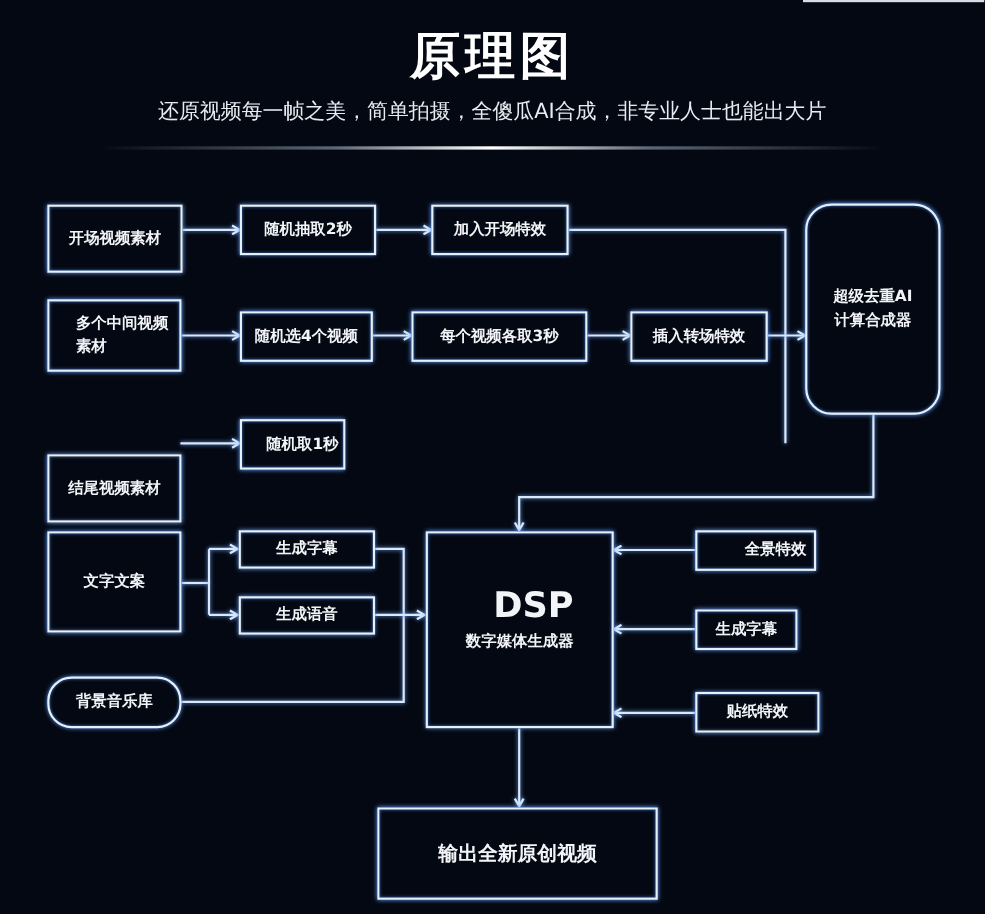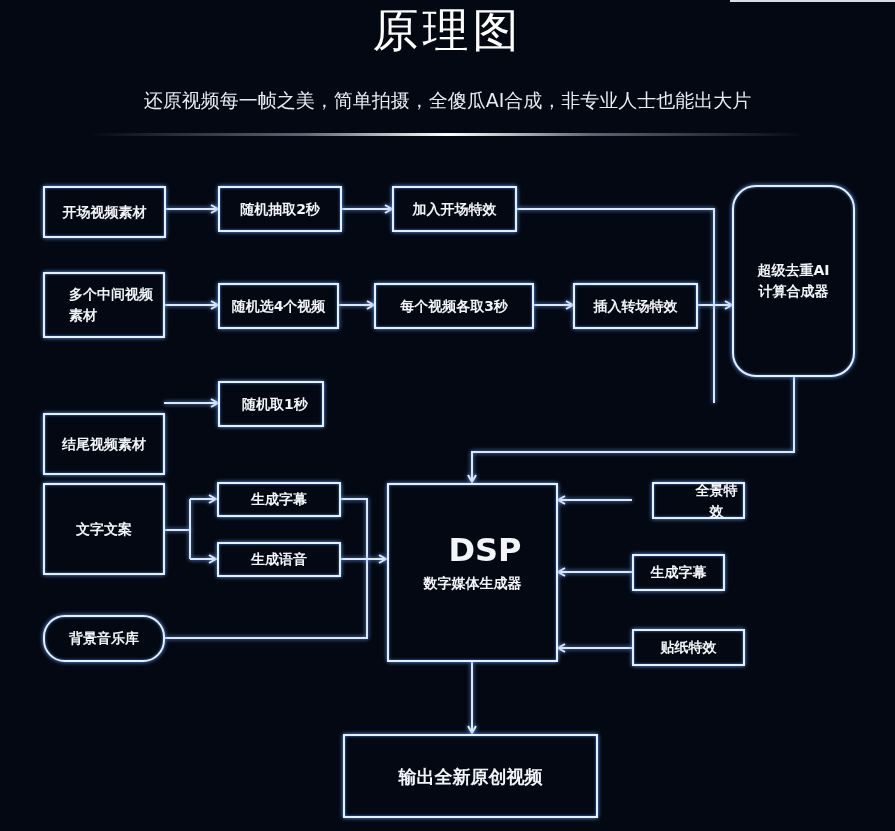--- a/index.html
+++ b/index.html
@@ -1,19 +1,19 @@
 <!DOCTYPE html>
 <html><head>
 <meta charset="utf-8">
 <style>
   html, body { margin:0; padding:0; }
   body { width:895px; height:831px; background:#040812; position:relative; overflow:hidden;
          font-family:"DejaVu Sans", "Liberation Sans", sans-serif; color:#fff; }
   .topbar { position:absolute; left:730px; top:0; width:165px; height:2px; background:#d8dde4; }
-  .title { position:absolute; left:0; width:895px; top:0; text-align:center; font-size:46px; font-weight:normal; letter-spacing:4px; color:#fff; }
+  .title { position:absolute; left:0; width:895px; top:20px; text-align:center; font-size:46px; font-weight:bold; letter-spacing:4px; color:#fff; }
   .subtitle { position:absolute; left:0; width:895px; top:88px; text-align:center; font-size:19px; color:#e8ecf2; }
   .divider { position:absolute; left:90px; top:133px; width:715px; height:3px;
              background:linear-gradient(90deg, rgba(255,255,255,0) 0%, rgba(180,195,215,0.5) 30%, #ffffff 50%, rgba(180,195,215,0.5) 70%, rgba(255,255,255,0) 100%); }
   svg.wires { position:absolute; left:0; top:0; }
   .wire { stroke:#dbe8f8; stroke-width:2; fill:none; filter:drop-shadow(0 0 2px #6aa8ff); }
   .arrowhead { stroke:#dbe8f8; stroke-width:2; fill:none; }
   .box { position:absolute; border:2px solid #e6f0fb; box-shadow:0 0 4px #5f9eff, inset 0 0 3px #3e7fd8;
          background:#040812; display:flex; align-items:center; justify-content:center; text-align:center;
          font-size:14px; font-weight:bold; color:#f2f4f8; box-sizing:border-box; line-height:1.5; }
   .box.left { justify-content:flex-start; text-align:left; padding-left:24px; }
@@ -65,21 +65,21 @@
   <polyline class="wire" points="340,499 367,499 367,638 165,638"></polyline>
   <line class="wire" x1="340" y1="559" x2="386" y2="559" marker-end="url(#ah)"></line>
 
   <line class="wire" x1="632" y1="500" x2="558" y2="500" marker-end="url(#ah)"></line>
   <line class="wire" x1="632" y1="572" x2="558" y2="572" marker-end="url(#ah)"></line>
   <line class="wire" x1="632" y1="648" x2="558" y2="648" marker-end="url(#ah)"></line>
 
   <line class="wire" x1="472" y1="662" x2="472" y2="733" marker-end="url(#ah)"></line>
 </svg>
 
-<div class="box" style="left:43px;top:186px;width:123px;height:52px;">
+<div class="box" style="left:43px;top:186px;width:123px;height:62px;">
     <span>开场视频素材</span>
   </div>
 <div class="box" style="left:218px;top:186px;width:124px;height:46px;">
     <span>随机抽取2秒</span>
   </div>
 <div class="box" style="left:392px;top:186px;width:125px;height:46px;">
     <span>加入开场特效</span>
   </div>
 
 <div class="box left" style="left:43px;top:272px;width:122px;height:66px;">
@@ -91,21 +91,21 @@
 <div class="box" style="left:374px;top:283px;width:160px;height:46px;">
     <span>每个视频各取3秒</span>
   </div>
 <div class="box" style="left:573px;top:283px;width:125px;height:46px;">
     <span>插入转场特效</span>
   </div>
 
 <div class="box" style="left:43px;top:381px;width:122px;height:62px;margin-top:32px;">
     <span>结尾视频素材</span>
   </div>
-<div class="box" style="left:218px;top:381px;width:106px;height:46px;justify-content:flex-start;padding-left:22px;">
+<div class="box" style="left:218px;top:381px;width:96px;height:46px;justify-content:flex-start;padding-left:22px;">
     <span>随机取1秒</span>
   </div>
 
 <div class="box" style="left:732px;top:185px;width:123px;height:192px;border-radius:24px;">
     <span style="width:84px;display:block;">超级去重AI计算合成器</span>
   </div>
 
 <div class="box" style="left:43px;top:483px;width:122px;height:92px;">
     <span>文字文案</span>
   </div>
@@ -120,21 +120,21 @@
     <span>背景音乐库</span>
   </div>
 
 <div class="box" style="left:387px;top:483px;width:171px;height:179px;">
   <div class="dsp-wrap">
     <span class="dsp-title">DSP</span>
     <span class="dsp-sub">数字媒体生成器</span>
   </div>
 </div>
 
-<div class="box" style="left:652px;top:482px;width:93px;height:37px;padding-left:36px;">
+<div class="box" style="left:632px;top:482px;width:110px;height:37px;padding-left:36px;">
     <span>全景特效</span>
   </div>
 <div class="box" style="left:632px;top:554px;width:93px;height:37px;">
     <span>生成字幕</span>
   </div>
 <div class="box" style="left:632px;top:629px;width:113px;height:37px;">
     <span>贴纸特效</span>
   </div>
 
 <div class="box out" style="left:343px;top:734px;width:255px;height:84px;">

